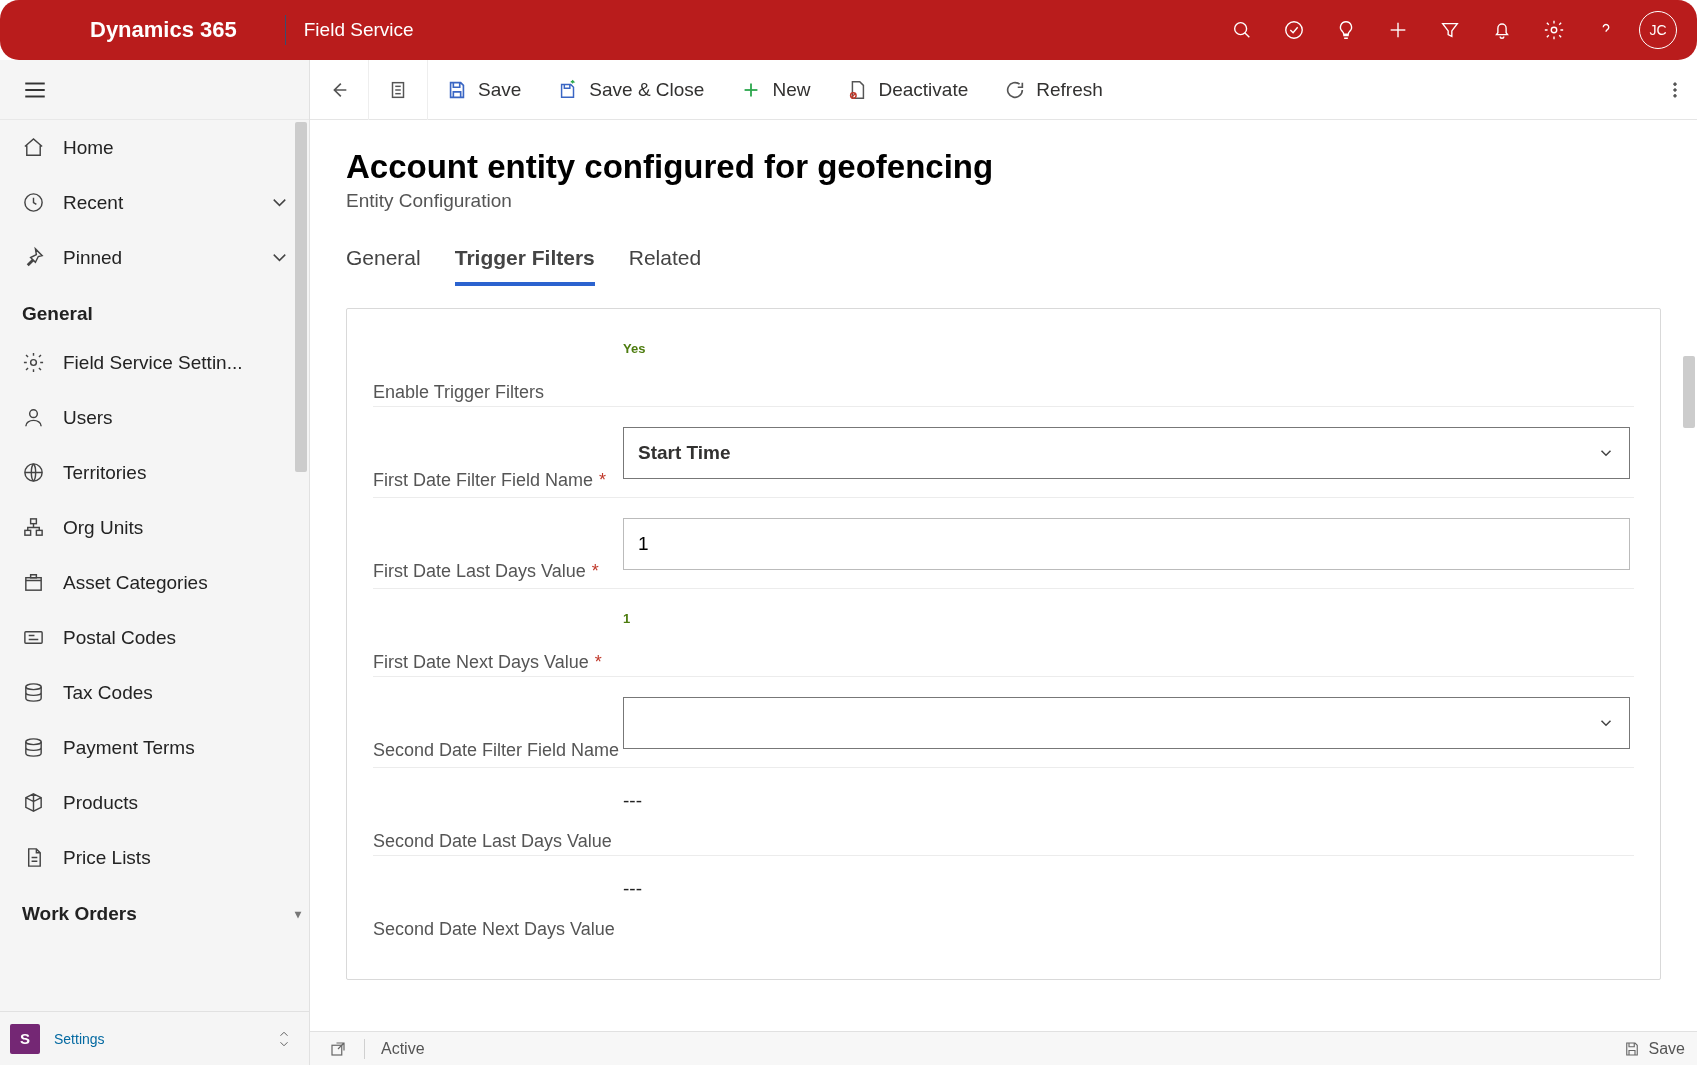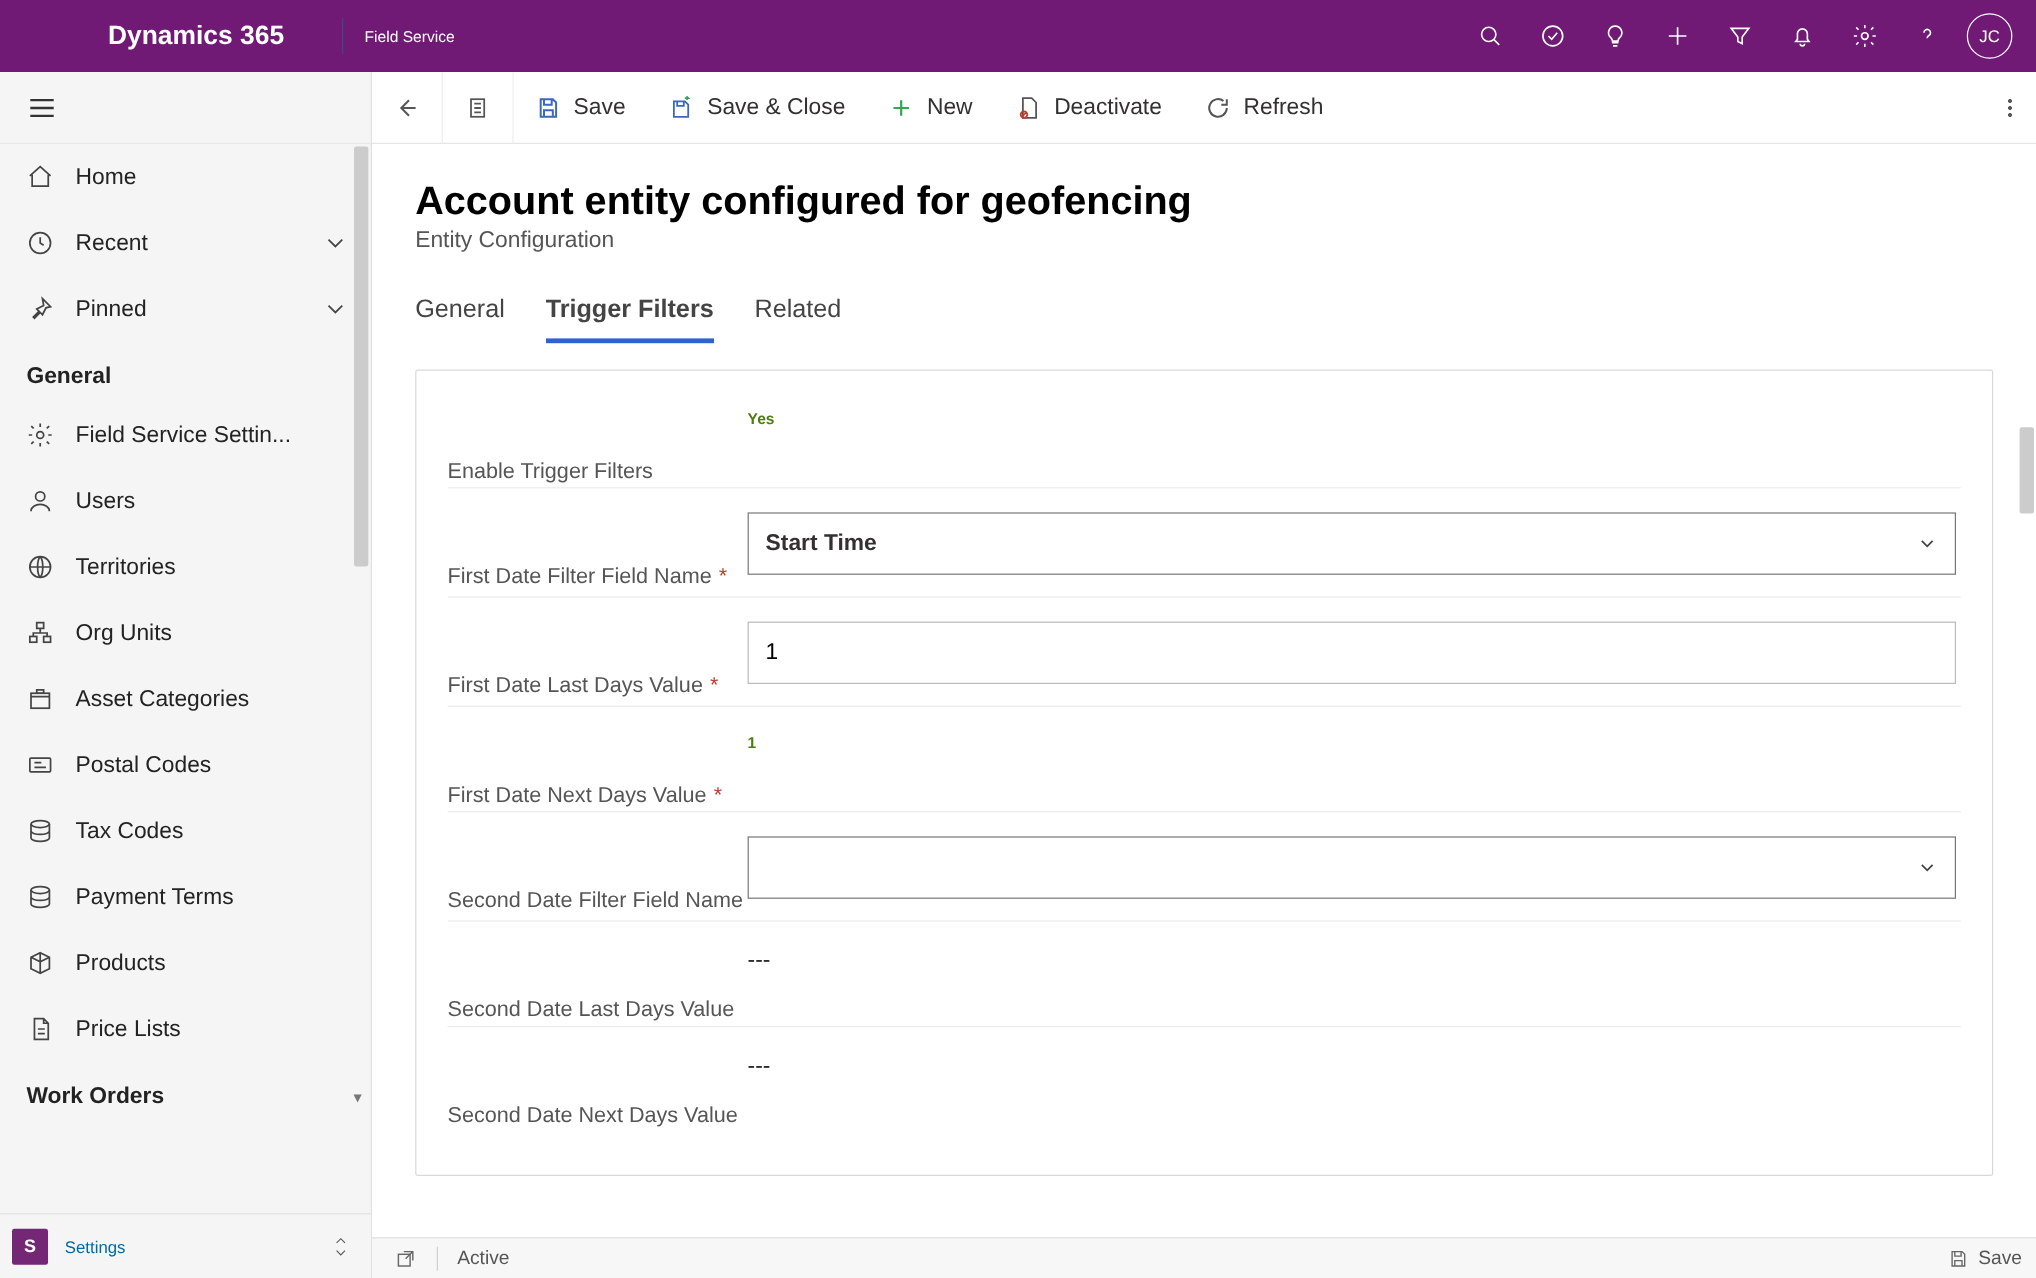--- a/index.html
+++ b/index.html
@@ -1,21 +1,21 @@
 <!DOCTYPE html>
 <html><head>
 <meta charset="utf-8">
 <style>
   * { box-sizing: border-box; margin: 0; padding: 0; }
   html, body { width: 1697px; height: 1065px; font-family: "Segoe UI", Arial, sans-serif; overflow: hidden; background:#fff; color:#323130;}
   
-  .topbar { height:60px; background:#701a75; color:#fff; display:flex; align-items:center; padding:0 20px 0 20px; }
+  .topbar { height:60px; background:#b91c1c; color:#fff; display:flex; align-items:center; padding:0 20px 0 20px;border-radius:19px; }
   .app-title { font-size:22px; font-weight:600; padding:0 30px 0 70px; }
   .app-divider { width:1px; height:30px; background:#3a4d6f; margin:0 18px; }
-  .app-sub { font-size:13px; font-weight:400; }
+  .app-sub { font-size:19px; font-weight:400; }
   .top-right { margin-left:auto; display:flex; align-items:center; gap:2px; }
   .top-icon-btn { width:50px; height:60px; display:flex; align-items:center; justify-content:center; cursor:pointer; }
   .top-icon-btn svg { width:22px; height:22px; stroke:#fff; fill:none; stroke-width:1.5; }
   .avatar { width:38px; height:38px; border:1.5px solid #fff; border-radius:50%; display:flex; align-items:center; justify-content:center; font-size:14px; margin-left:6px; cursor:pointer;}
   
   .body-row { display:flex; height:calc(1065px - 60px); }
   .sidebar { width:310px; background:#f5f5f5; border-right:1px solid #e1e1e1; display:flex; flex-direction:column; position:relative;justify-content:center;}
   .main { flex:1; display:flex; flex-direction:column; position:relative;}
   
   .hamburger-row { height:60px; display:flex; align-items:center; padding-left:22px; border-bottom:1px solid #e8e8e8;}

